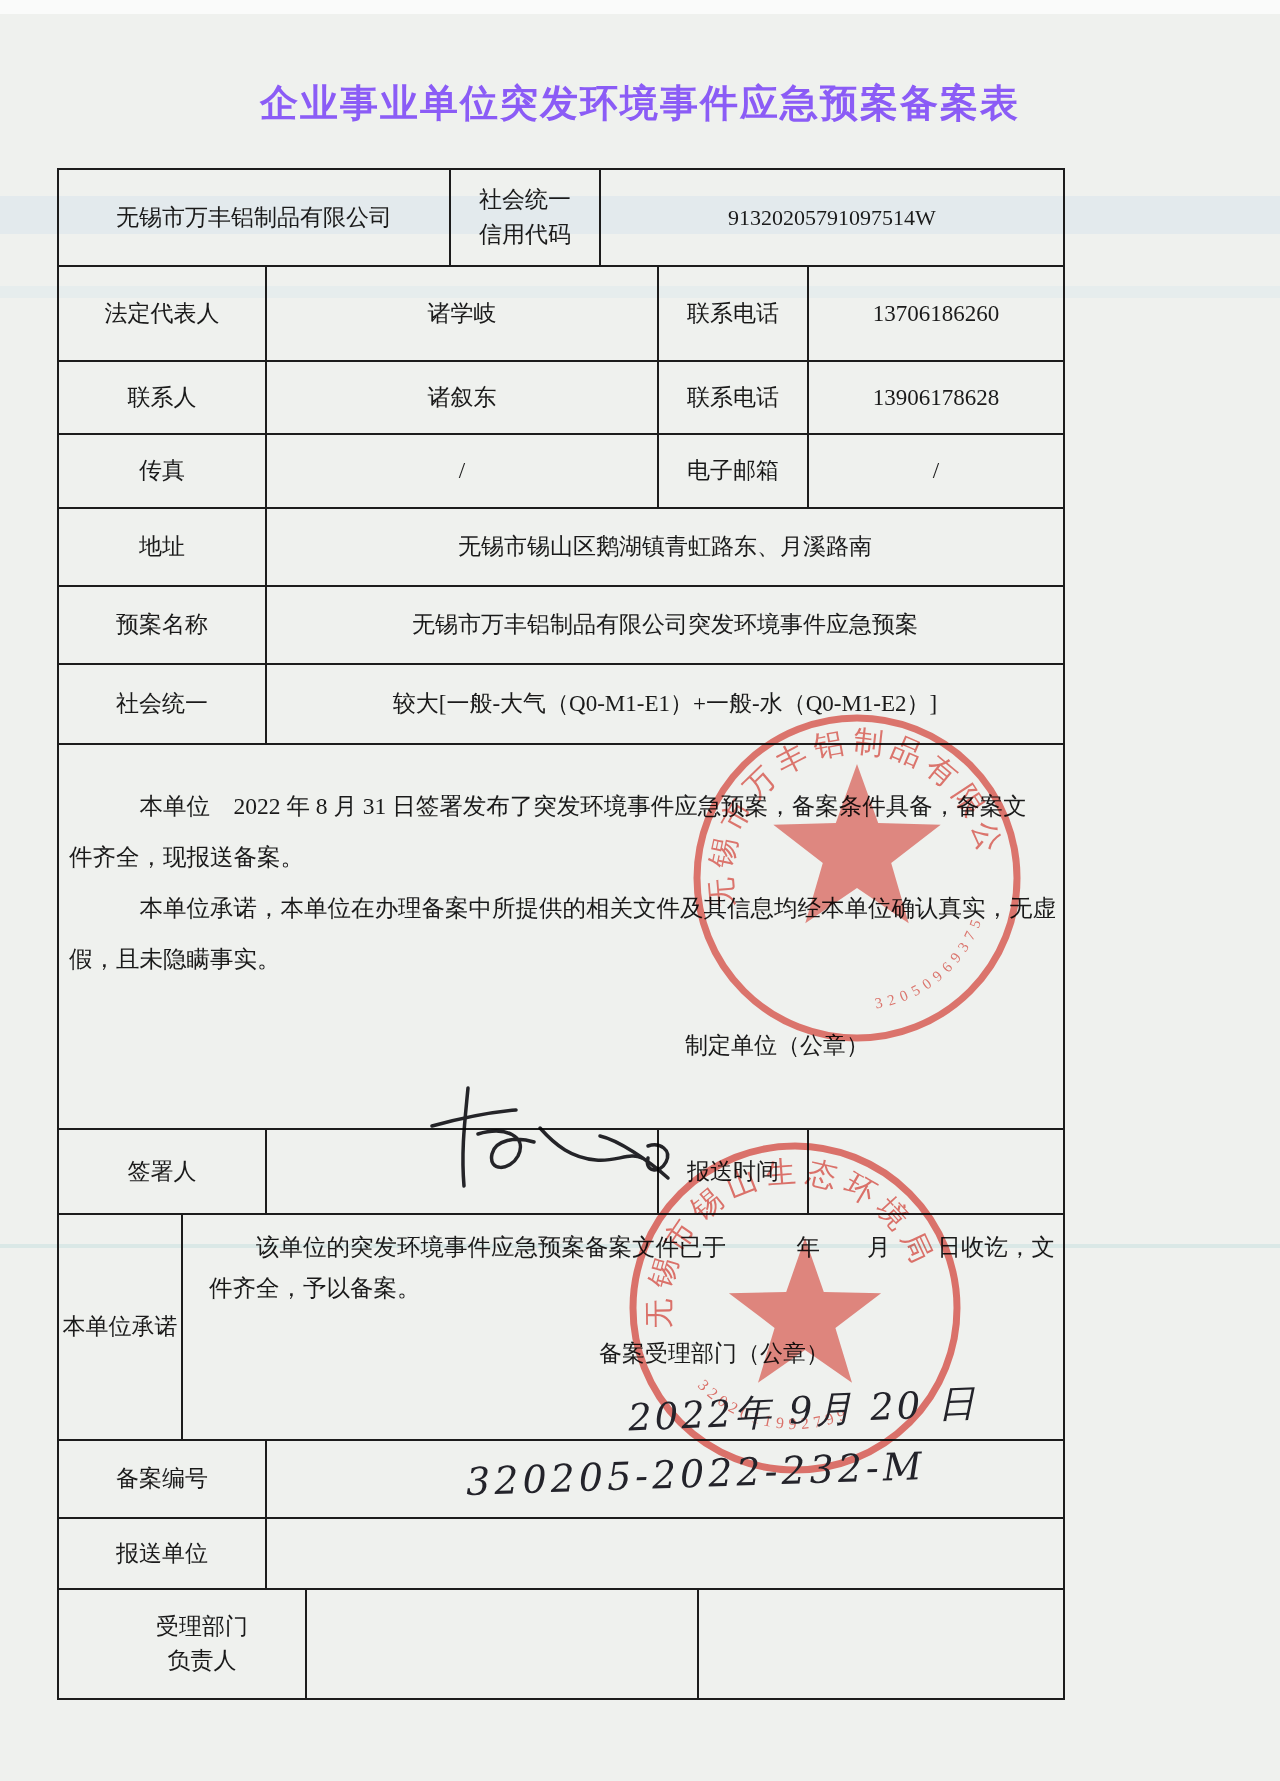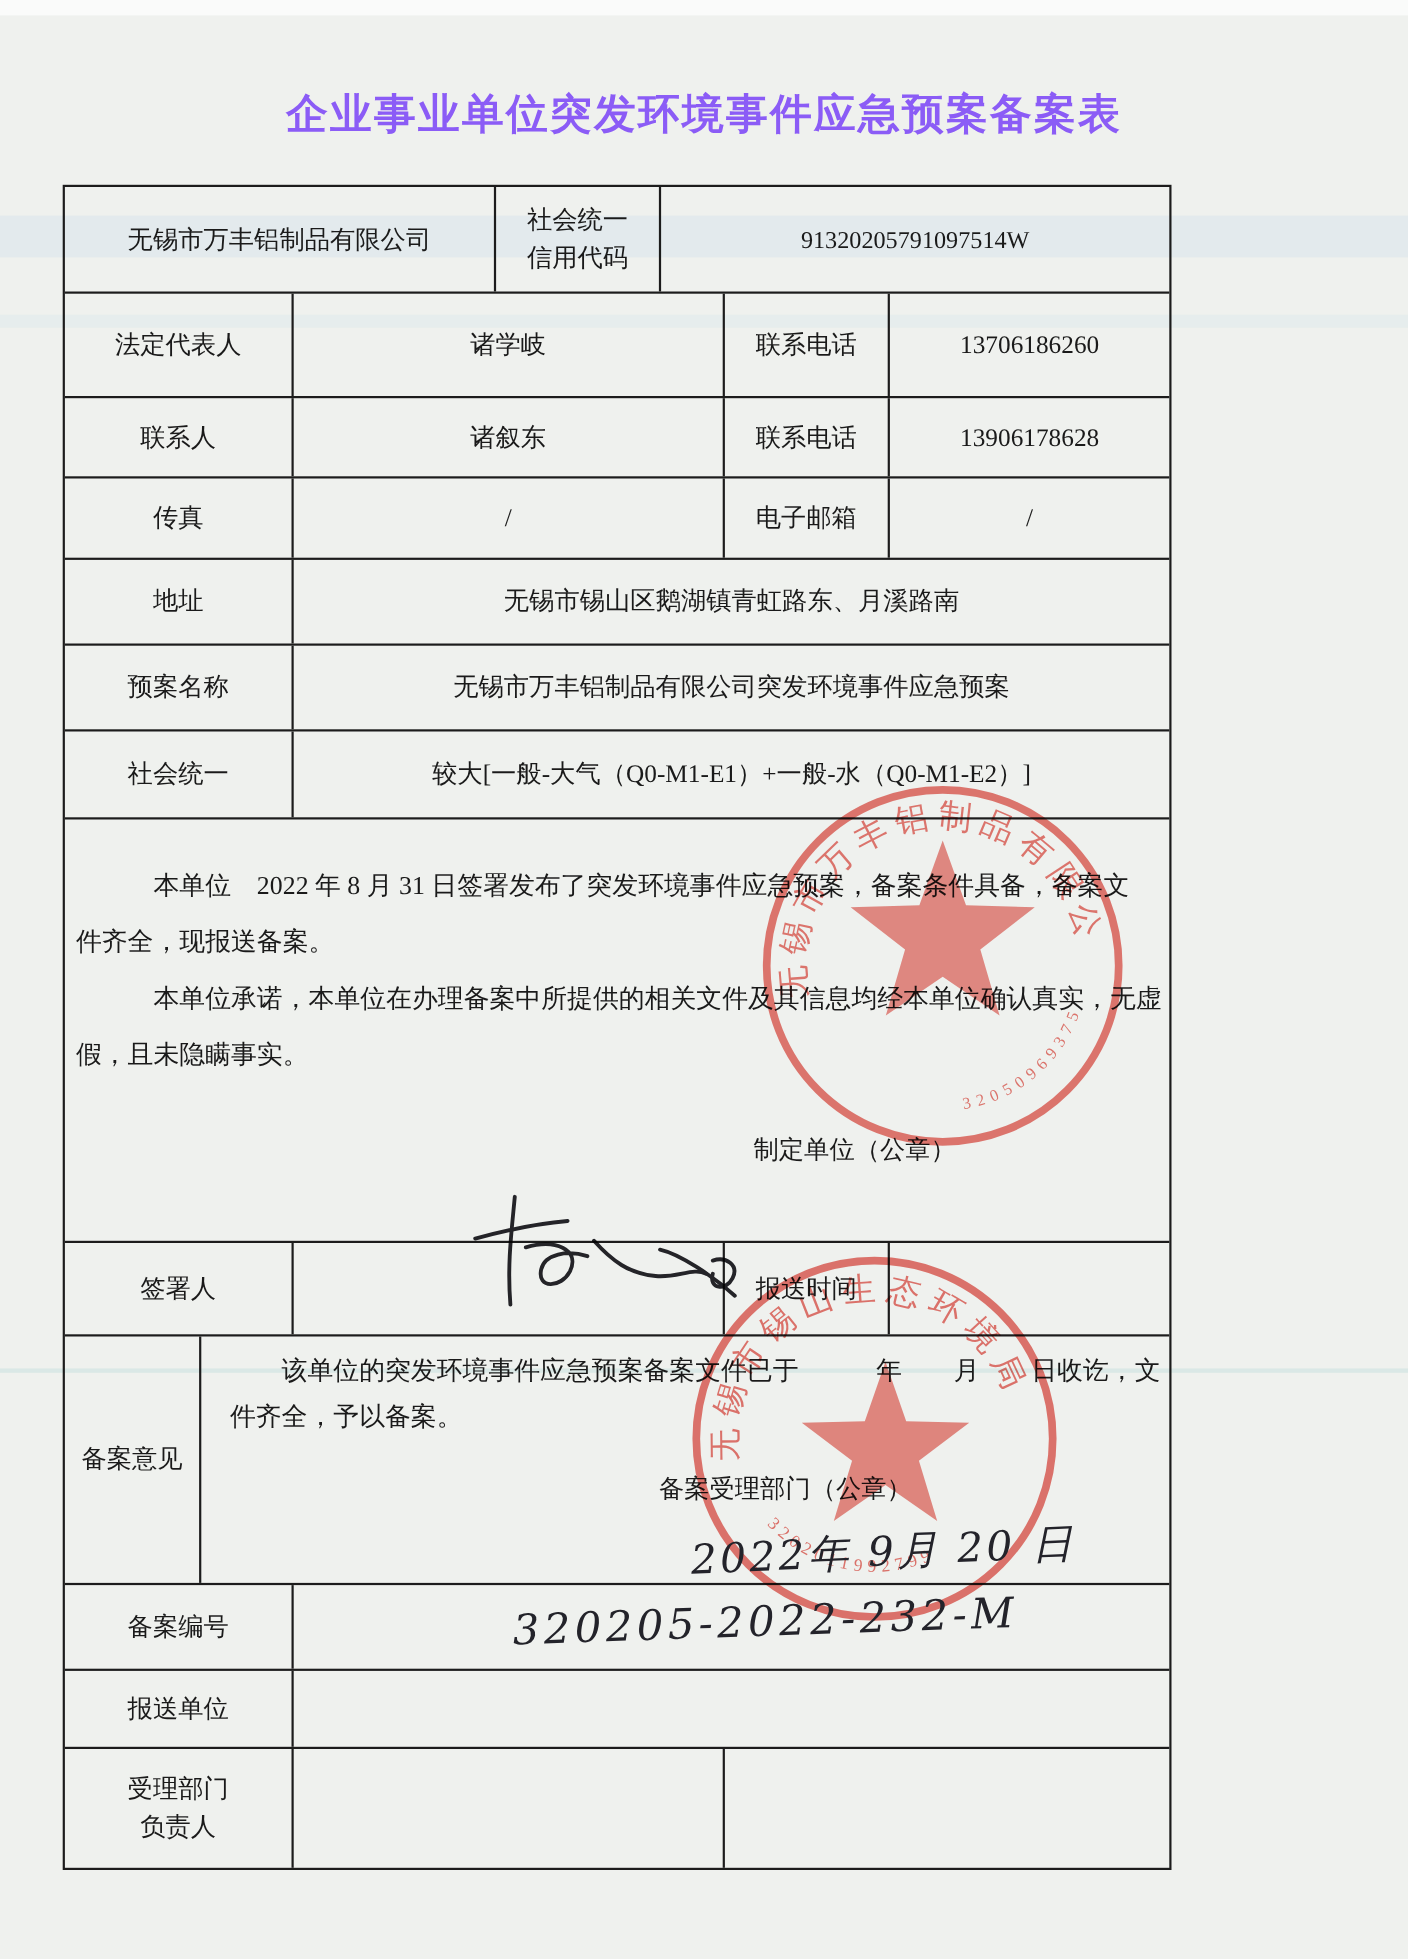--- a/index.html
+++ b/index.html
@@ -20,21 +20,21 @@
     position:absolute; top:78px; left:0; width:100%;
     text-align:center; font-family:"Liberation Sans","DejaVu Sans",sans-serif;
     font-size:38px; font-weight:700; letter-spacing:2px; color:#8b5cf6;
   }
 
   .tbl {
     position:absolute; left:57px; top:168px; width:1008px; height:1532px;
     border:2px solid #1c1c1c; display:flex; flex-direction:column;
   }
   .row { display:flex; border-bottom:2px solid #1c1c1c; }
-  .row:last-child { border-bottom:none; flex:1; }
+  .row:last-child { border-bottom:none; flex:1;padding-left:40px; }
   .cell {
     border-right:2px solid #1c1c1c;
     display:flex; flex-direction:column; align-items:center; justify-content:center;
     text-align:center; font-size:23px; line-height:1.45; overflow:visible;
   }
   .cell:last-child { border-right:none; }
   .c1 { width:208px; } .c2 { width:392px; } .c3 { width:150px; } .c4 { flex:1; }
   .cm { flex:1; }
   .h-a{height:97px} .h-b{height:95px} .h-c{height:73px} .h-d{height:74px}
   .h-e{height:78px} .h-f{height:78px} .h-g{height:80px}
@@ -138,21 +138,21 @@
     </div>
 
     <div class="row h-i">
       <div class="cell c1">签署人</div>
       <div class="cell c2"></div>
       <div class="cell c3">报送时间</div>
       <div class="cell c4"></div>
     </div>
 
     <div class="row h-j">
-      <div class="cell c1">备案意见</div>
+      <div class="cell c1">本单位承诺</div>
       <div class="cell op-cell">
         <div class="op-line">　　该单位的突发环境事件应急预案备案文件已于　　　年　　月　　日收讫，文</div>
         <div class="op-line">件齐全，予以备案。</div>
         <div class="op-caption">备案受理部门（公章）</div>
       </div>
     </div>
 
     <div class="row h-k">
       <div class="cell c1">备案编号</div>
       <div class="cell cm"></div>

